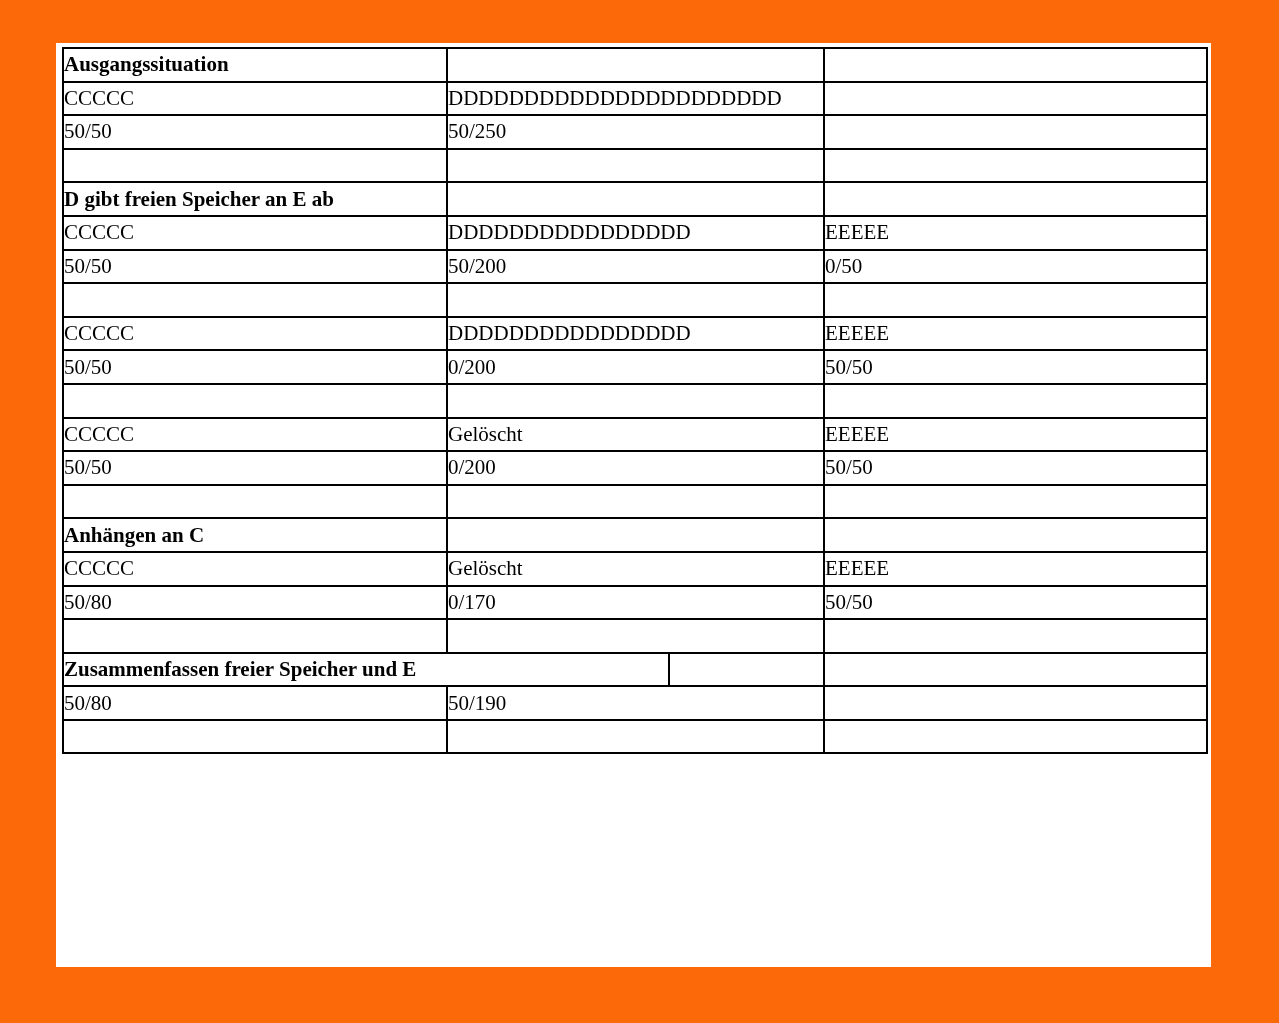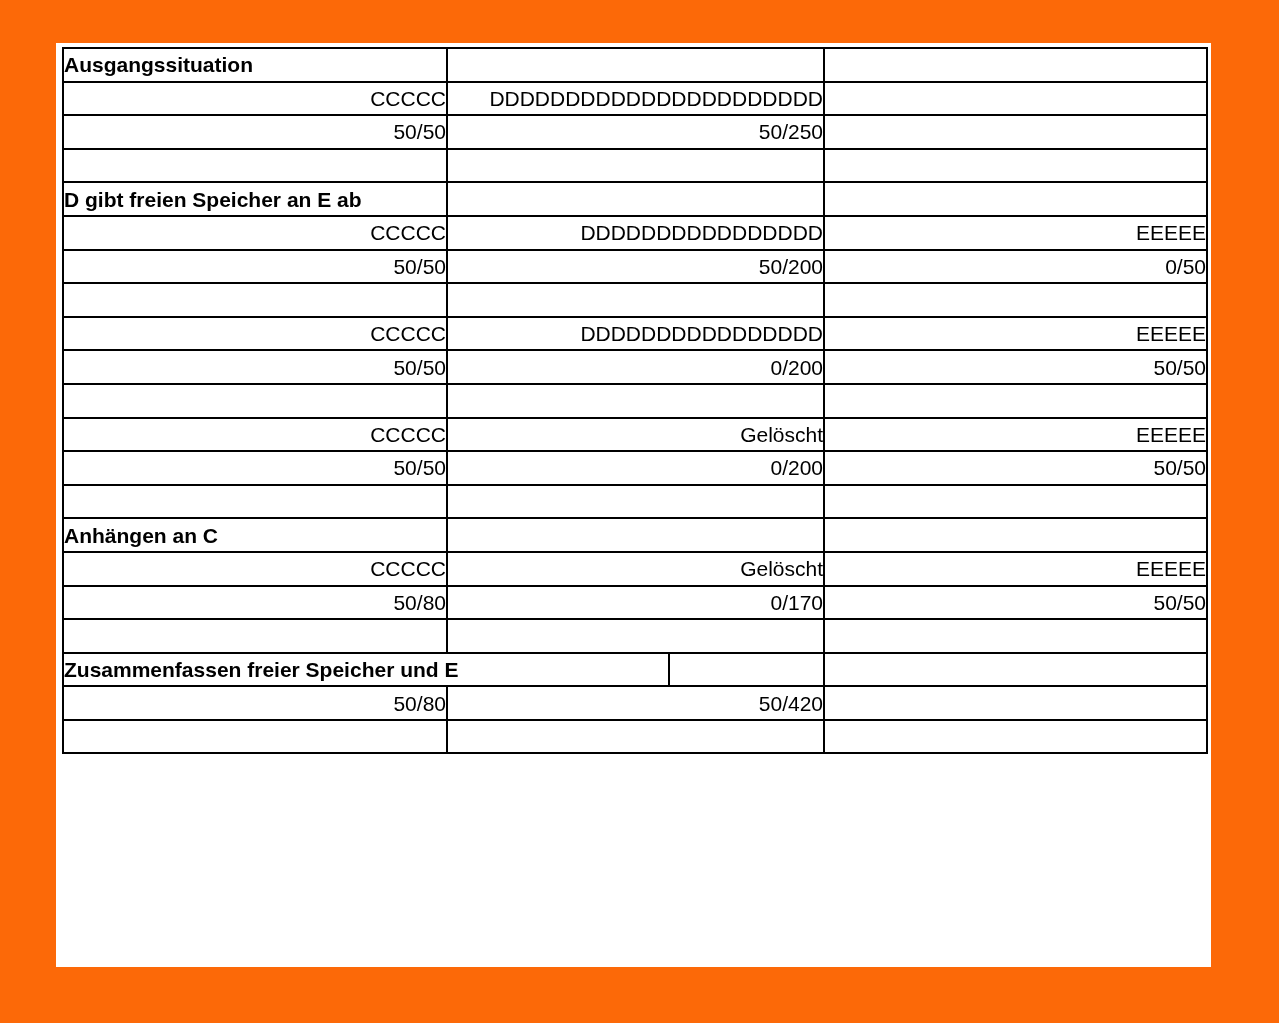--- a/index.html
+++ b/index.html
@@ -6,20 +6,21 @@
   body {
     width: 1279px; height: 1023px;
     font-family: "Liberation Sans", sans-serif;
     color: #000;
   }
   .frame {
     position: relative;
     width: 1279px; height: 1023px;
     background: #FC6908;
     overflow: hidden;
+    font-family: Liberation Serif, serif;
   }
   .sheet {
     position: absolute;
     left: 56px; top: 43px;
     width: 1155px; height: 924px;
     background: #FFFFFF;
   }
   table.grid {
     position: absolute;
     left: 6px; top: 4px;
@@ -36,21 +37,21 @@
     vertical-align: middle;
     overflow: hidden;
     white-space: nowrap;
   }
   td.hd {
     font-weight: bold;
     text-align: left;
     padding-left: 13px;
     font-size: 22px;
   }
-  td.ctr { text-align: right; }
+  td.ctr { text-align: left; }
 </style>
 </head>
 <body>
 
 <div class="frame">
   <div class="sheet">
     <table class="grid">
       <colgroup>
         <col style="width:384px">
           <col style="width:14px">
@@ -155,21 +156,21 @@
           <td></td>
         </tr>
 
         <tr>
           <td class="hd" colspan="3">Zusammenfassen freier Speicher und E</td>
           <td class="ctr"></td>
           <td class="ctr"></td>
         </tr>
         <tr>
           <td class="ctr">50/80</td>
-          <td class="ctr" colspan="3">50/420</td>
+          <td class="ctr" colspan="3">50/190</td>
           <td class="ctr"></td>
         </tr>
         <tr>
           <td></td>
           <td colspan="3"></td>
           <td></td>
         </tr>
       </tbody>
     </table>
   </div>

